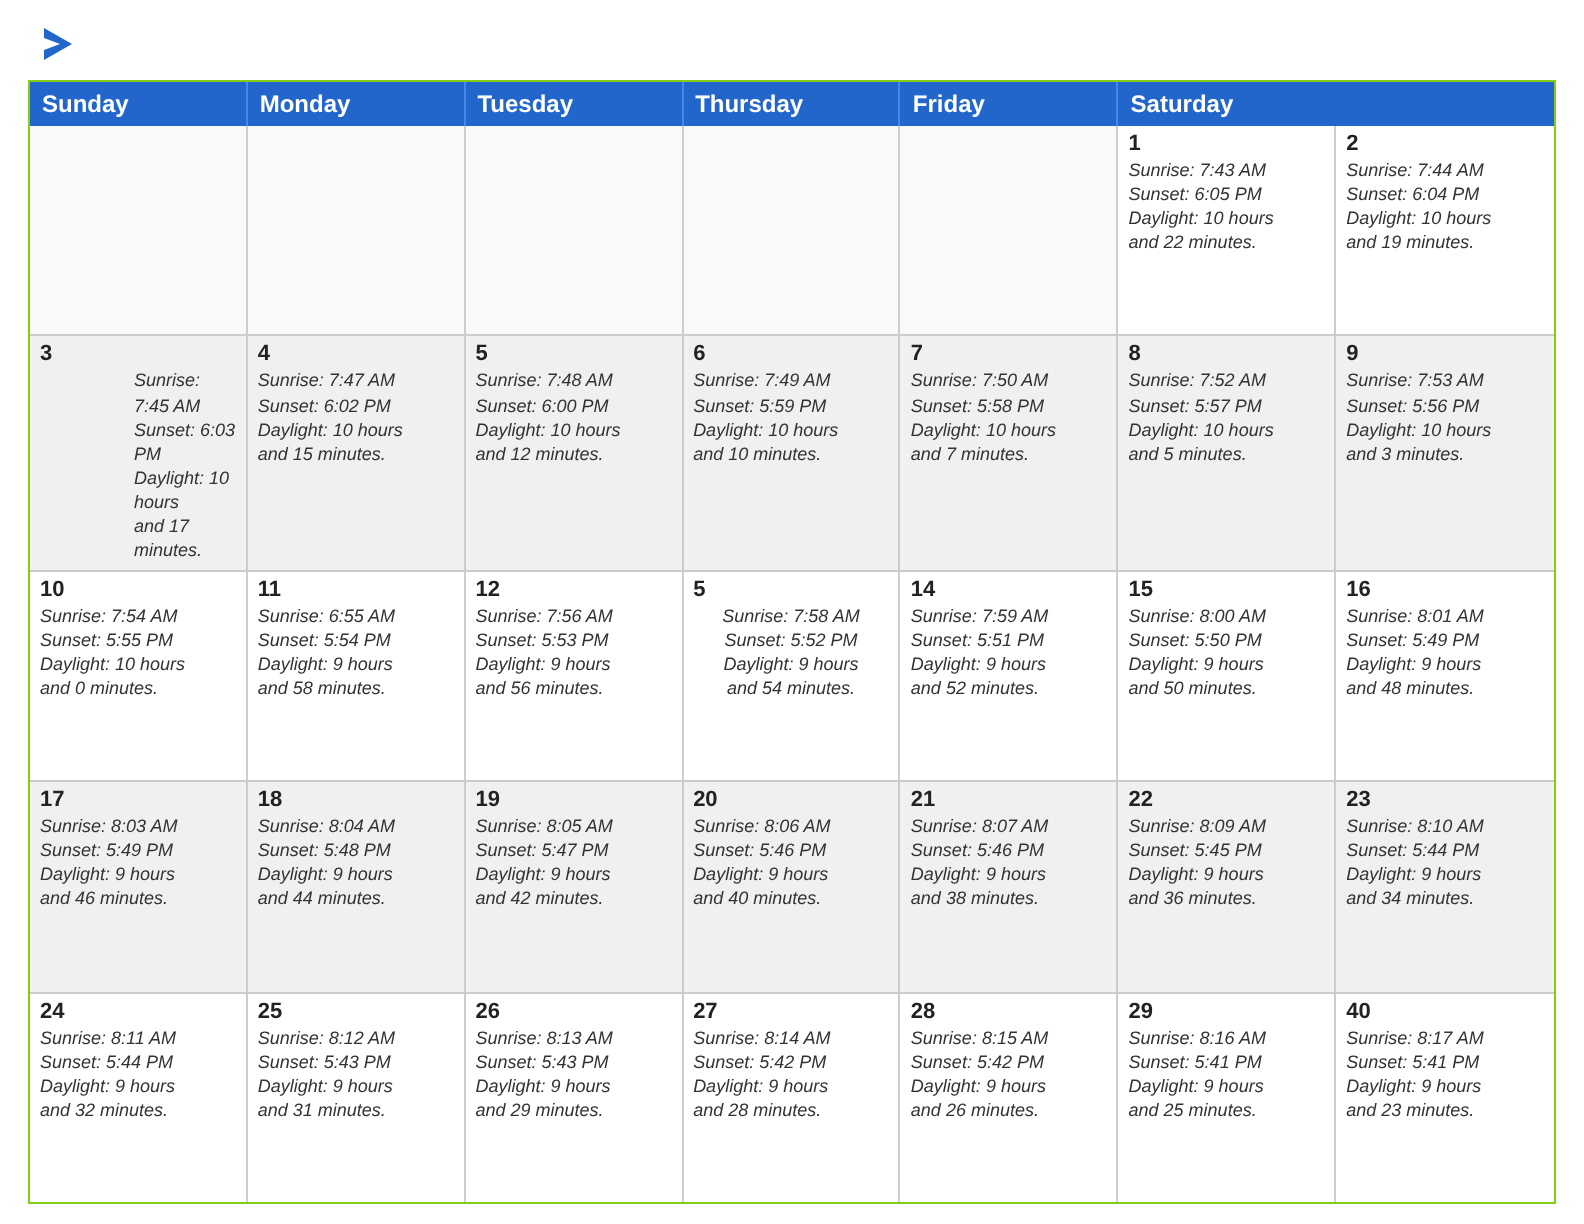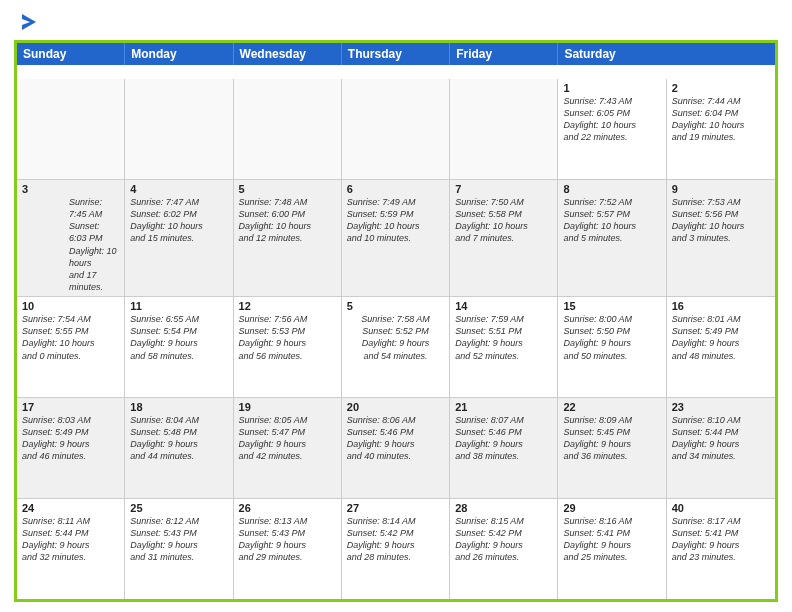--- a/index.html
+++ b/index.html
@@ -60,22 +60,21 @@
     }
     .location {
       font-size: 14px;
       color: #444;
       margin-top: 2px;
     }
     .calendar {
       flex: 1;
       display: flex;
       flex-direction: column;
-      border: 3px solid #84cc16;
-      gap: 14px;
+      border: 1px solid #84cc16;
     }
     .cal-header-row {
       display: grid;
       grid-template-columns: repeat(7, 1fr);
       background: #2266cc;
     }
     .cal-header-cell {
       color: #fff;
       font-size: 12px;
       font-weight: bold;
@@ -140,21 +139,21 @@
     <div class="title-block">
       <div class="month-title"></div>
       <div class="location"></div>
     </div>
   </div>
 
   <div class="calendar">
     <div class="cal-header-row">
       <div class="cal-header-cell">Sunday</div>
       <div class="cal-header-cell">Monday</div>
-      <div class="cal-header-cell">Wednesday</div>
+      <div class="cal-header-cell">Tuesday</div>
       <div class="cal-header-cell">Thursday</div>
       <div class="cal-header-cell">Friday</div>
       <div class="cal-header-cell">Saturday</div>
     </div>
     <div class="cal-body" id="cal-body">
     <div class="cal-row">
           <div class="cal-cell empty"></div>
           <div class="cal-cell empty"></div>
           <div class="cal-cell empty"></div>
           <div class="cal-cell empty"></div>

